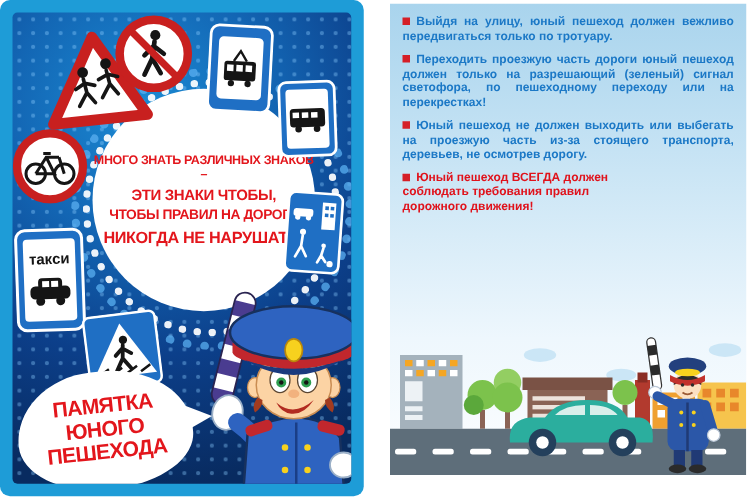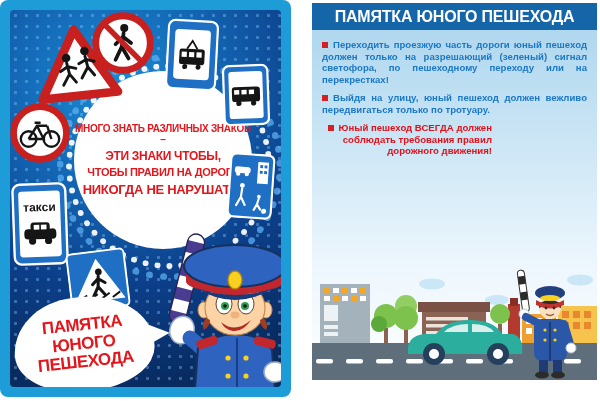--- a/index.html
+++ b/index.html
@@ -39,21 +39,21 @@
   .cop-left{position:absolute;left:128px;top:216px;width:158px;height:176px;}
 
   
   .right-panel{position:absolute;left:312px;top:3px;width:285px;height:394px;
                background:linear-gradient(#A9D4ED 0%, #C6E3F4 30%, #EEF7FD 68%, #FFFFFF 100%);}
   .title-bar{height:27px;background:#1566A8;color:#fff;font-weight:bold;font-size:16px;
              text-align:center;line-height:27px;letter-spacing:-0.2px;}
   .rules{position:relative;z-index:2;padding:9px 10px 0 10px;}
   .rule{color:#1B78C6;font-weight:bold;font-size:9.6px;line-height:1.2;text-align:justify;margin:0 0 7px 0;}
   .bullet-sq{display:inline-block;width:6px;height:6px;background:#D51F27;margin-right:5px;}
-  .rule.red-rule{color:#E0121B;width:170px;text-align:right;}
+  .rule.red-rule{color:#E0121B;width:170px;text-align:left;}
   .street-scene{position:absolute;left:0;bottom:0;width:285px;height:135px;z-index:1;}
 </style>
 </head>
 <body>
 
 <div class="poster">
 
   <div class="left-panel">
     <div class="left-inner">
 
@@ -217,25 +217,25 @@
       <div class="bubble">
         <span>ПАМЯТКА</span>
         <span>ЮНОГО</span>
         <span>ПЕШЕХОДА</span>
       </div>
 
     </div>
   </div>
 
   <div class="right-panel">
-    <div class="title-bar">ПАМЯТКА ЮНОГО ПЕШЕХОДА</div>
 
     <div class="rules">
+      <p class="rule"><span class="bullet-sq"></span><span>Выйдя на улицу, юный пешеход должен вежливо передвигаться только по тротуару.</span></p>
       <p class="rule"><span class="bullet-sq"></span><span>Переходить проезжую часть дороги юный пешеход должен только на разрешающий (зеленый) сигнал светофора, по пешеходному переходу или на перекрестках!</span></p>
-      <p class="rule"><span class="bullet-sq"></span><span>Выйдя на улицу, юный пешеход должен вежливо передвигаться только по тротуару.</span></p>
+      <p class="rule"><span class="bullet-sq"></span><span>Юный пешеход не должен выходить или выбегать на проезжую часть из-за стоящего транспорта, деревьев, не осмотрев дорогу.</span></p>
       <p class="rule red-rule"><span class="bullet-sq"></span><span>Юный пешеход ВСЕГДА должен соблюдать требования правил дорожного движения!</span></p>
     </div>
 
     <svg class="street-scene" viewBox="0 0 285 135">
 
       <g fill="#CBE6F6">
         <ellipse cx="36" cy="40" rx="14" ry="6"></ellipse>
         <ellipse cx="120" cy="22" rx="13" ry="5.5"></ellipse>
         <ellipse cx="185" cy="38" rx="12" ry="5"></ellipse>
         <ellipse cx="268" cy="18" rx="13" ry="5.5"></ellipse>

